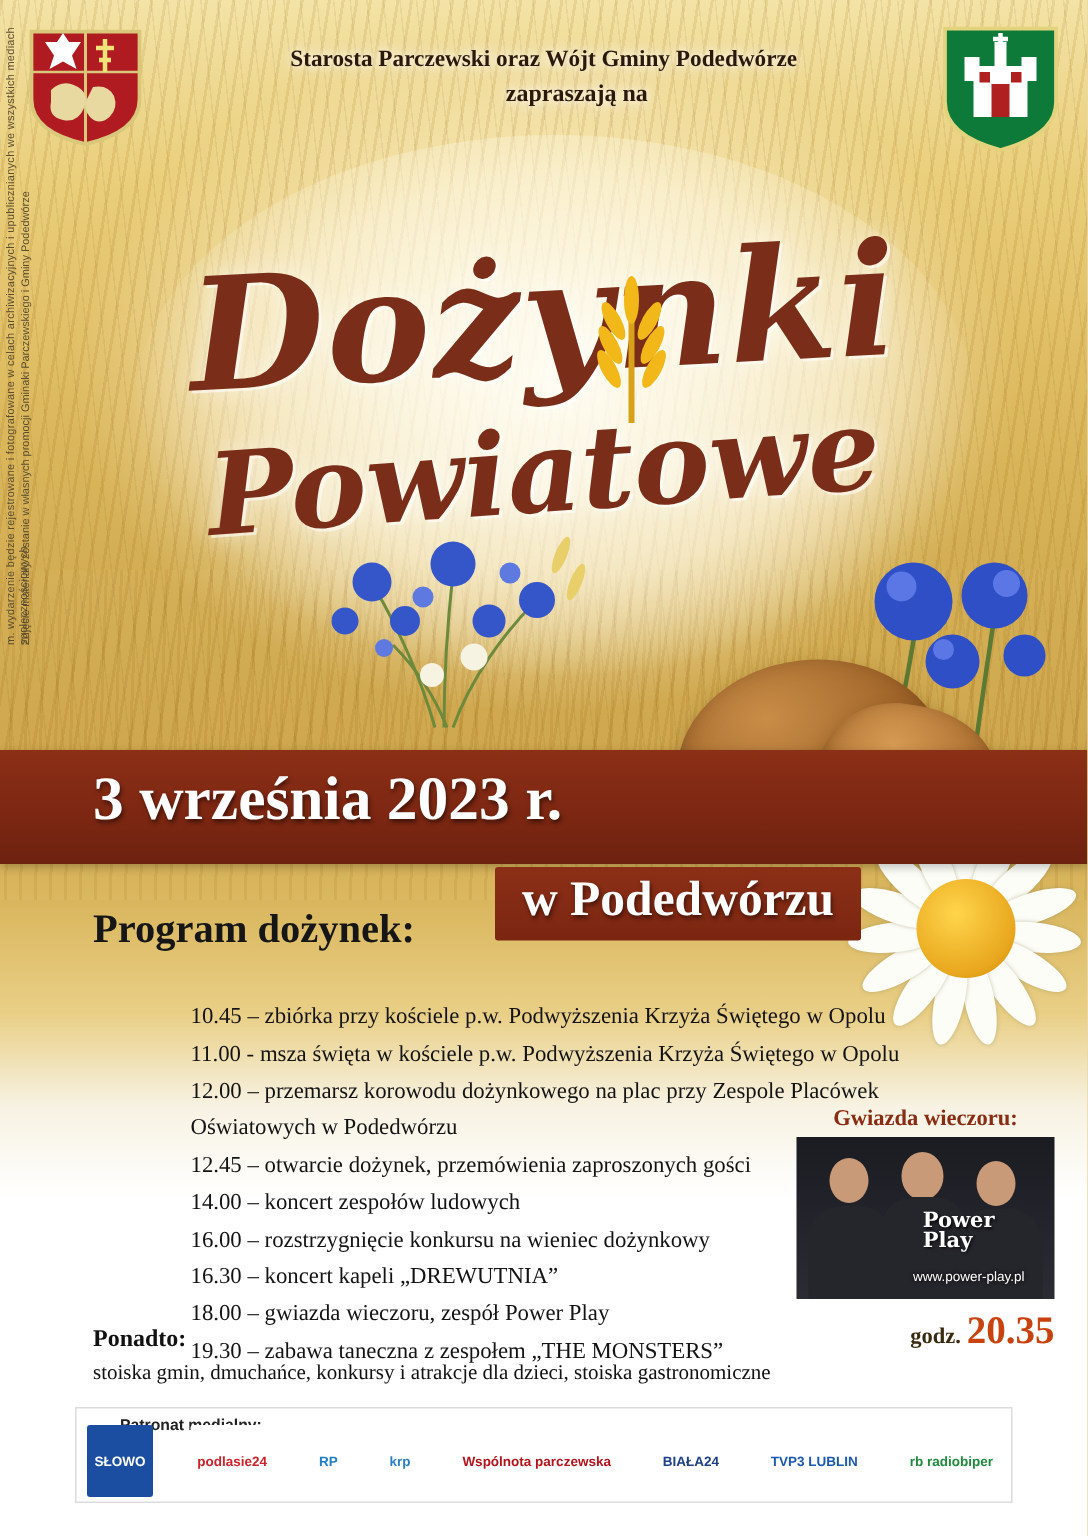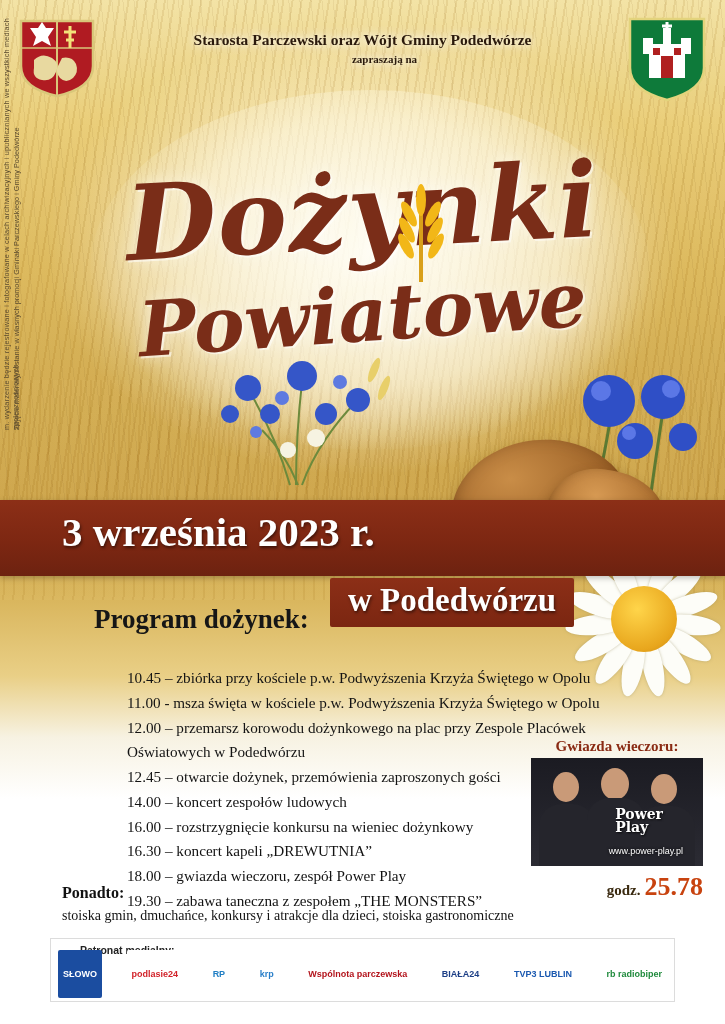--- a/index.html
+++ b/index.html
@@ -38,21 +38,21 @@
   
   .header{position:absolute;top:0;left:0;right:0;height:110px;}
   .crest-left{position:absolute;left:18px;top:18px;width:78px;height:80px;}
   .crest-right{position:absolute;right:18px;top:16px;width:80px;height:86px;}
 
   .header-text{
     position:absolute;left:110px;right:110px;top:28px;text-align:center;
     color:#2b1a0c;font-weight:bold;font-size:15.5px;line-height:1.5;
     text-shadow:0 0 6px rgba(255,255,255,.95), 0 0 14px rgba(255,255,255,.8);
   }
-  .header-text .l2{font-size:11px;padding-left:44px;}
+  .header-text .l2{font-size:16px;padding-left:44px;}
 
   
   .title-wrap{position:absolute;left:0;right:0;top:120px;height:300px;}
   .title1{
     position:absolute;left:0;right:0;top:30px;text-align:center;
     font-family:"DejaVu Serif", serif;
     font-style:italic;font-weight:bold;
     font-size:104px;letter-spacing:1px;
     color:#7a2d18;
     transform:rotate(-3deg);
@@ -116,21 +116,20 @@
     font-family:"Liberation Serif", serif;
     border-radius:2px;
     text-shadow:1px 2px 3px rgba(0,0,0,.5);
   }
 
   
   .program-title{
     position:absolute;left:62px;top:604px;
     font-size:27px;font-weight:bold;color:#161616;
     font-family:"Liberation Serif", serif;
-    margin-left:32px;
   }
   .program{
     position:absolute;left:60px;top:650px;width:600px;
   }
   .program li{
     list-style:none;
     font-size:15.2px;color:#131313;line-height:1.63;
     font-family:"Liberation Serif", serif;
     white-space:nowrap;
     margin-left:27px;
@@ -363,21 +362,21 @@
     <div class="head" style="left:120px;top:16px;width:26px;height:30px"></div>
     <div class="p" style="left:106px;width:58px;height:60px"></div>
   </div>
   <div class="star-logo">
     <div>Power</div>
     <div>Play</div>
   </div>
   <div class="star-url">www.power-play.pl</div>
   <div class="star-hour">
     <span class="h-lbl">godz.</span>
-    <span class="h-val">25.78</span>
+    <span class="h-val">20.35</span>
   </div>
 
   <div class="side-note">m. wydarzenie będzie rejestrowane i fotografowane w celach archiwizacyjnych i upublicznianych we wszystkich mediach społecznościowych</div>
   <div class="side-note2">Zdjęcie materiały zostanie w własnych promocji Gminaki Parczewskiego i Gminy Podedwórze</div>
 
   <div class="footer"></div>
   <div class="patron">Patronat medialny:</div>
   <div class="logos">
     <div class="logo" style="background:#1b4da0;color:#fff;">SŁOWO</div>
     <div class="logo" style="background:#fff;color:#d2232a;">podlasie24</div>

